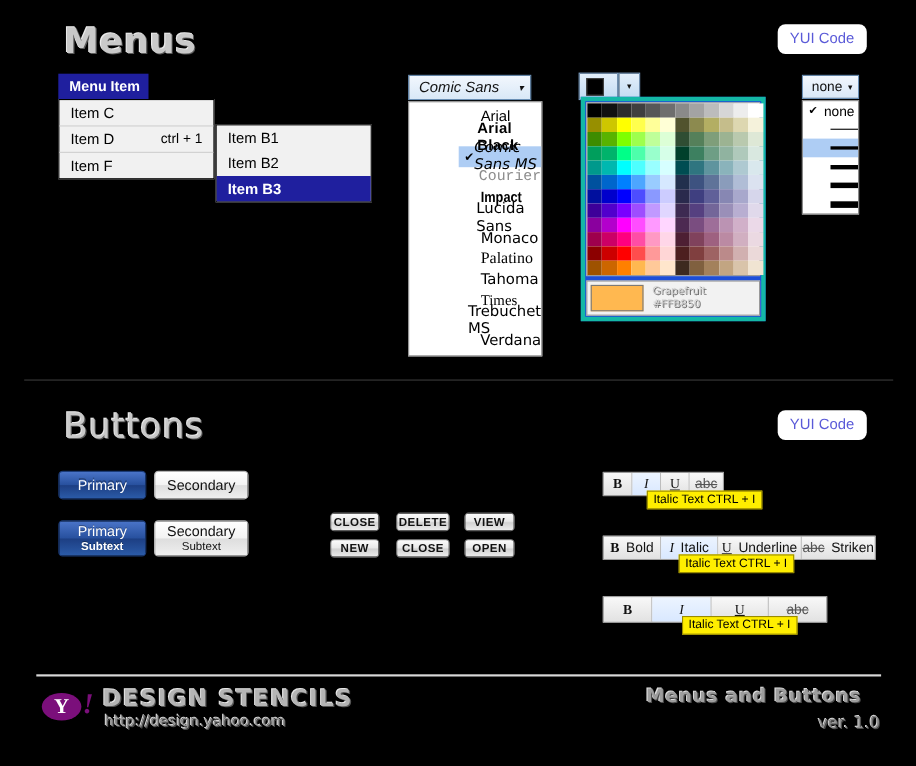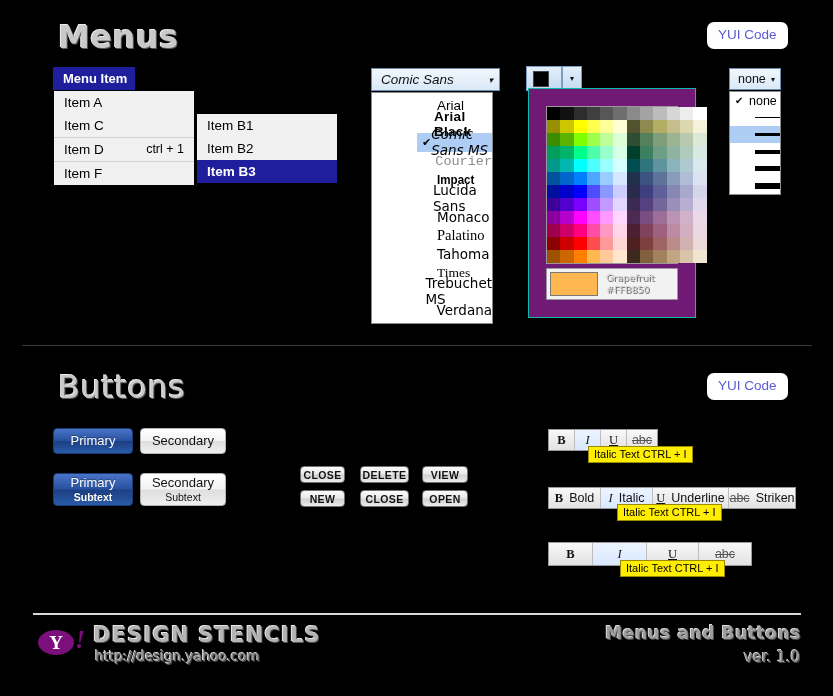--- a/index.html
+++ b/index.html
@@ -113,23 +113,23 @@
   .cp-btn {
     position:absolute;
     background:linear-gradient(#e3effb,#c2dbf2);
     border:1px solid #7b9dc0;
     display:flex; align-items:center;
   }
   .cp-btn .sw { width:16px; height:16px; background:#000; border:1px solid #444; margin:0 5px 0 6px; }
   .cp-btn .car { font-size:8px; color:#111; padding:0 5px; }
   .cp-panel {
     position:absolute;
-    background:#701a75;
-    border:1px solid #14b8a6;
-    padding:17px;
+    background:#1d4ed8;
+    border:4px solid #14b8a6;
+    padding:1px;
   }
   .cp-grid { display:grid; grid-template-columns:repeat(12,1fr); background:#fff; border:1px solid #9a9a9a;}
   .cp-cell { width:13.3px; height:13px; }
   .cp-foot { display:flex; align-items:center; margin-top:4px; background:#f2f2f2; border:1px solid #9a9a9a; padding:3px;}
   .cp-foot .big { width:48px; height:24px; border:1px solid #7a7a7a; }
   .cp-foot .txt { margin-left:8px; font-size:9.5px; line-height:1.25; color:#cfcfcf;
         text-shadow:1px 1px 0 #6d6d6d,-1px -1px 0 #f0f0f0; font-family:"DejaVu Sans",sans-serif;}
 
   
   .lw-box {
@@ -251,23 +251,20 @@
 <body>
 
 <div class="section-title" style="left:58px; top:18px;font-weight:bold;">Menus</div>
 
 <div class="yui-code" style="left:707px; top:22px;">YUI Code</div>
 
 <div class="menu-bar-item" style="left:53px; top:67px; width:82px;">Menu Item</div>
 
 <div class="menu-panel" id="menu-panel" style="left:53px; top:90px; width:142px;">
     <div class="menu-row">
-      <span>Item A</span>
-    </div>
-    <div class="menu-row">
       <span>Item C</span>
     </div>
     <div class="menu-sep"></div>
     <div class="menu-row">
       <span>Item D</span>
       <span class="shortcut">ctrl + 1</span>
     </div>
     <div class="menu-sep"></div>
     <div class="menu-row">
       <span>Item F</span>
@@ -279,21 +276,21 @@
       <span>Item B1</span>
     </div>
     <div class="menu-row">
       <span>Item B2</span>
     </div>
     <div class="menu-row sel">
       <span>Item B3</span>
     </div>
   </div>
 
-<div class="fsel-box" style="left:371px; top:68px; width:129px; height:23px;">
+<div class="fsel-box" style="left:371px; top:68px; width:112px; height:23px;">
   <span>Comic Sans</span>
   <span class="fsel-caret">▾</span>
 </div>
 <div class="fsel-list" id="font-list" style="left:371px; top:92px; width:122px;">
     <div class="fsel-item">
       <span class="tick"></span>
       <span class="f-arial">Arial</span>
     </div>
     <div class="fsel-item">
       <span class="tick"></span>
@@ -626,14 +623,14 @@
   </div>
 <div class="tooltip" style="left:620px; top:560px;">Italic Text  CTRL + I</div>
 
 <div class="footer-rule" style="left:33px; top:613px; width:768px;"></div>
 <div class="y-logo" style="left:38px; top:630px;">
   <span>Y</span>
 </div>
 <div class="y-bang" style="left:75px; top:625px;">!</div>
 <div class="foot-title" style="left:93px; top:623px;">DESIGN STENCILS</div>
 <div class="foot-url" style="left:95px; top:648px;">http://design.yahoo.com</div>
-<div class="foot-right" style="right:32px; top:623px;">Menus and Buttons</div>
+<div class="foot-right" style="right:50px; top:623px;">Menus and Buttons</div>
 <div class="foot-ver" style="right:33px; top:648px;">ver. 1.0</div>
 
 </body></html>

